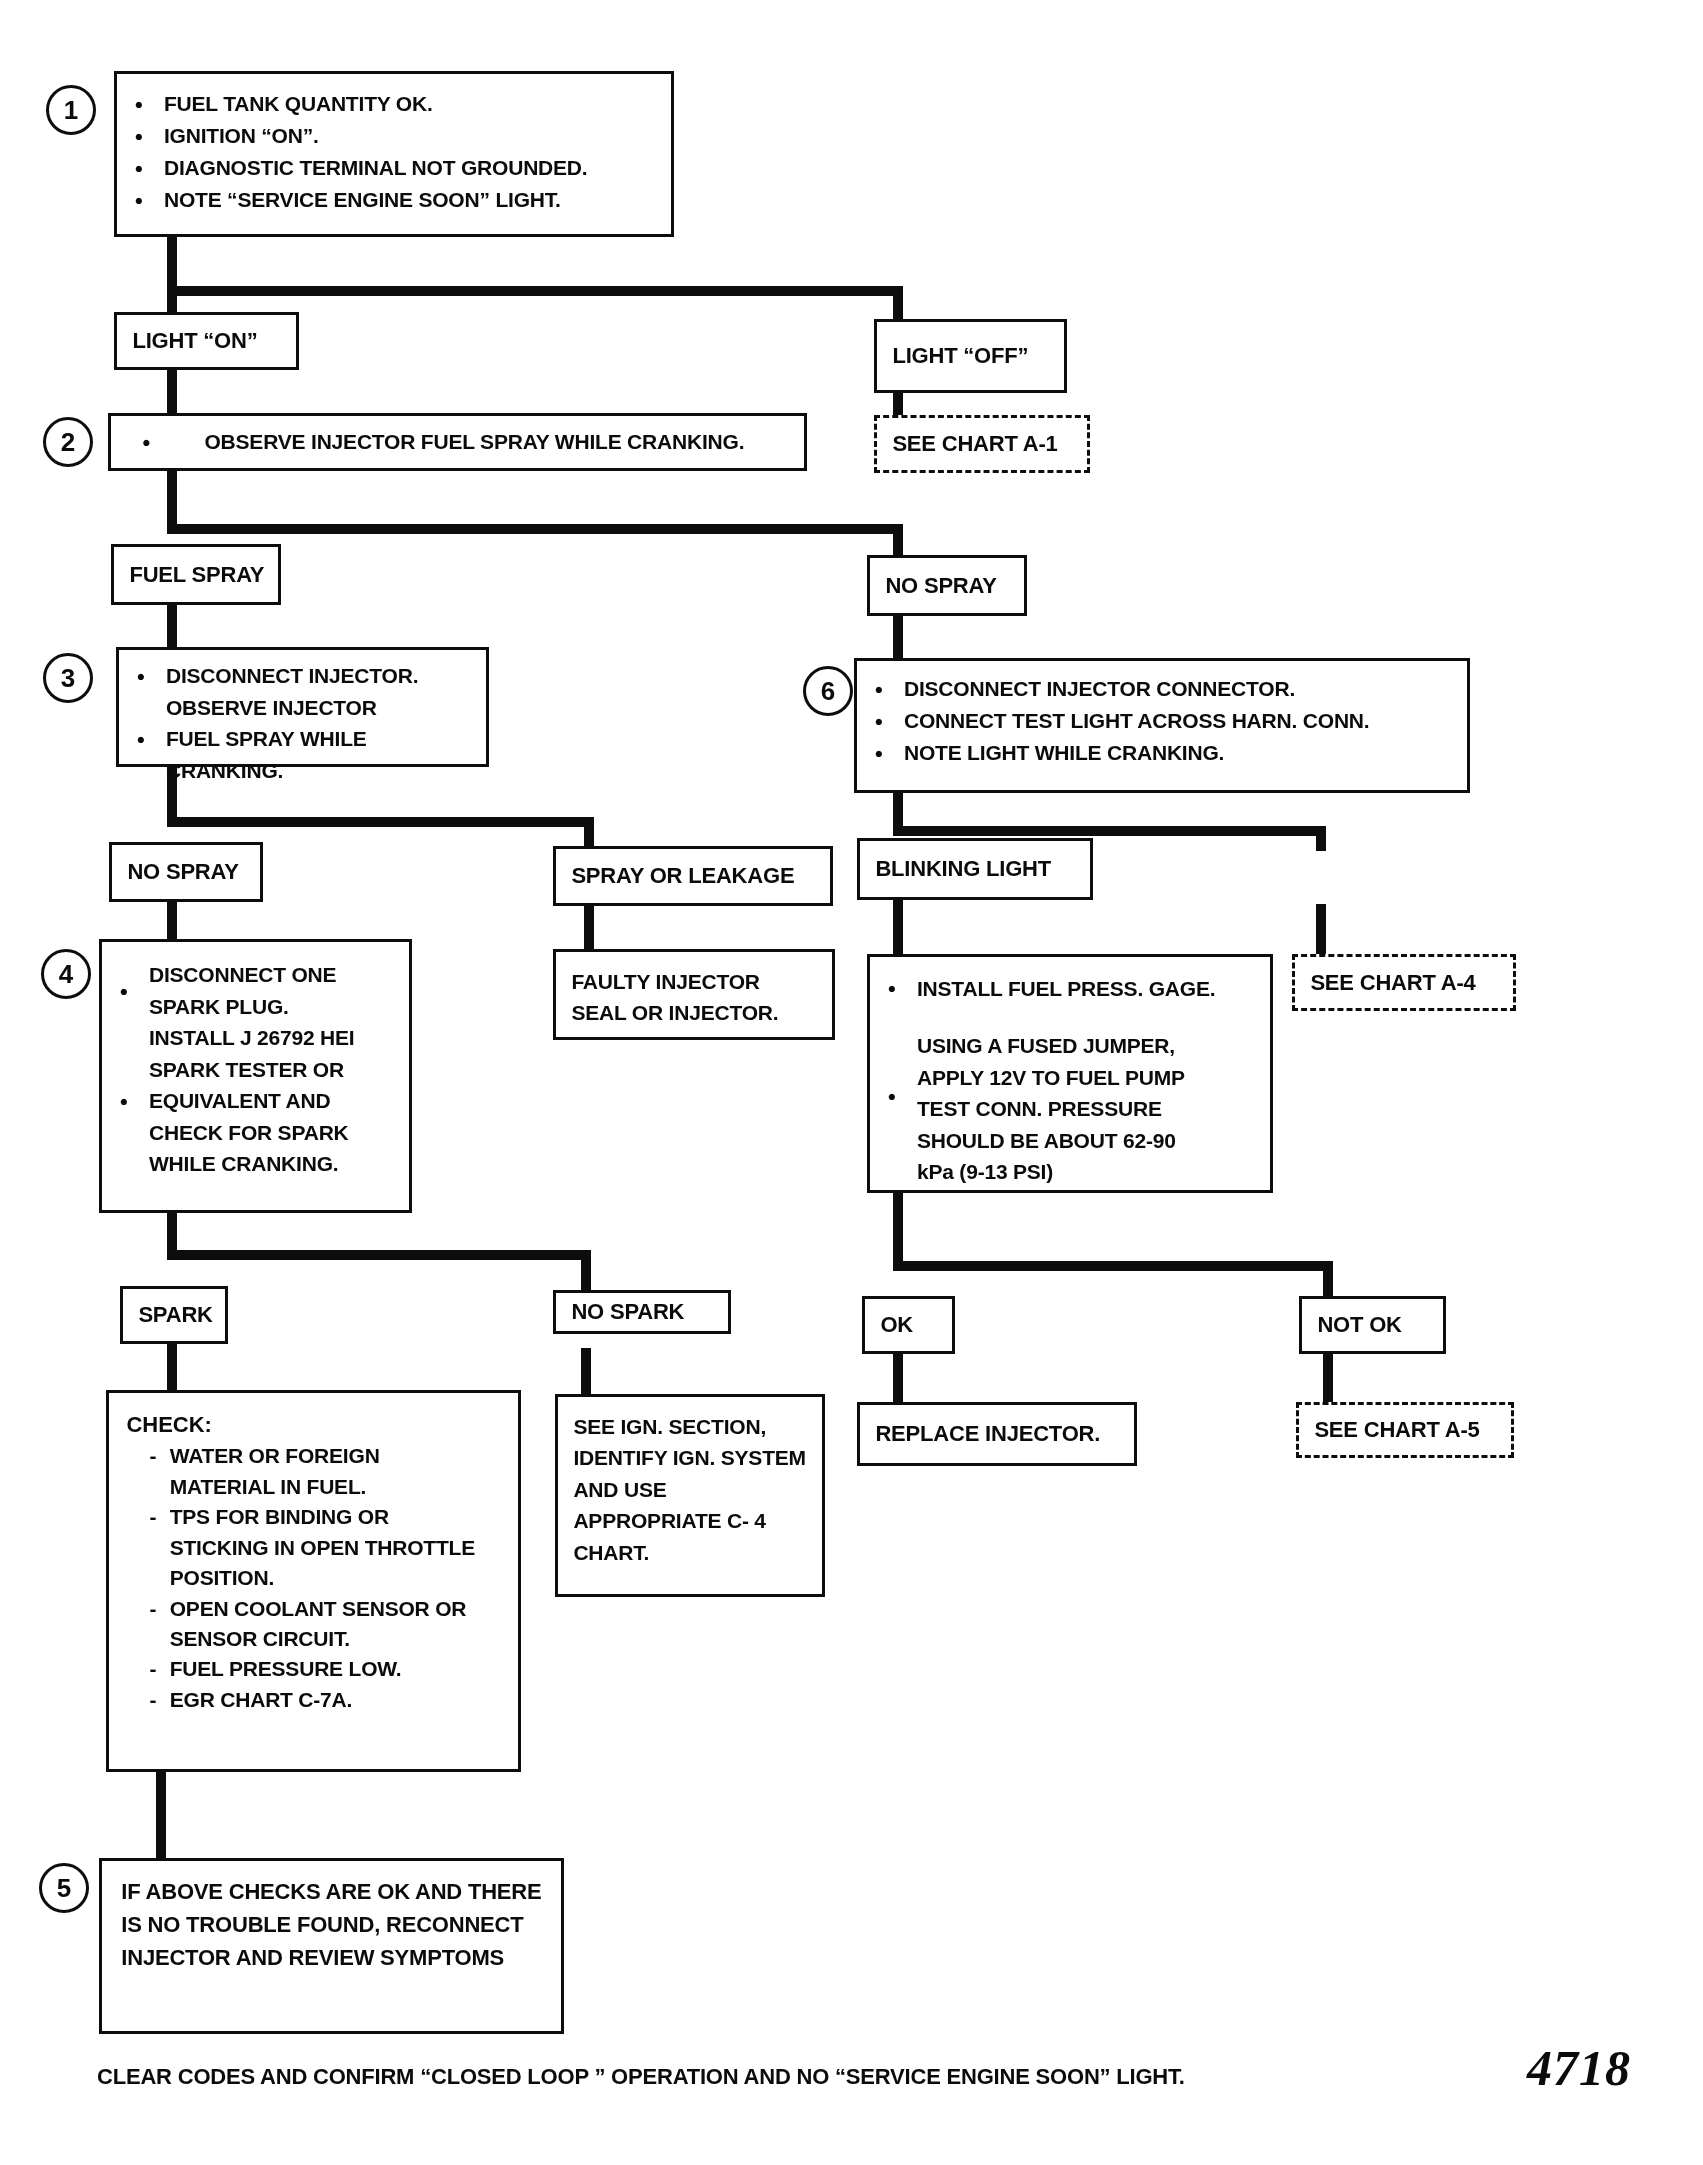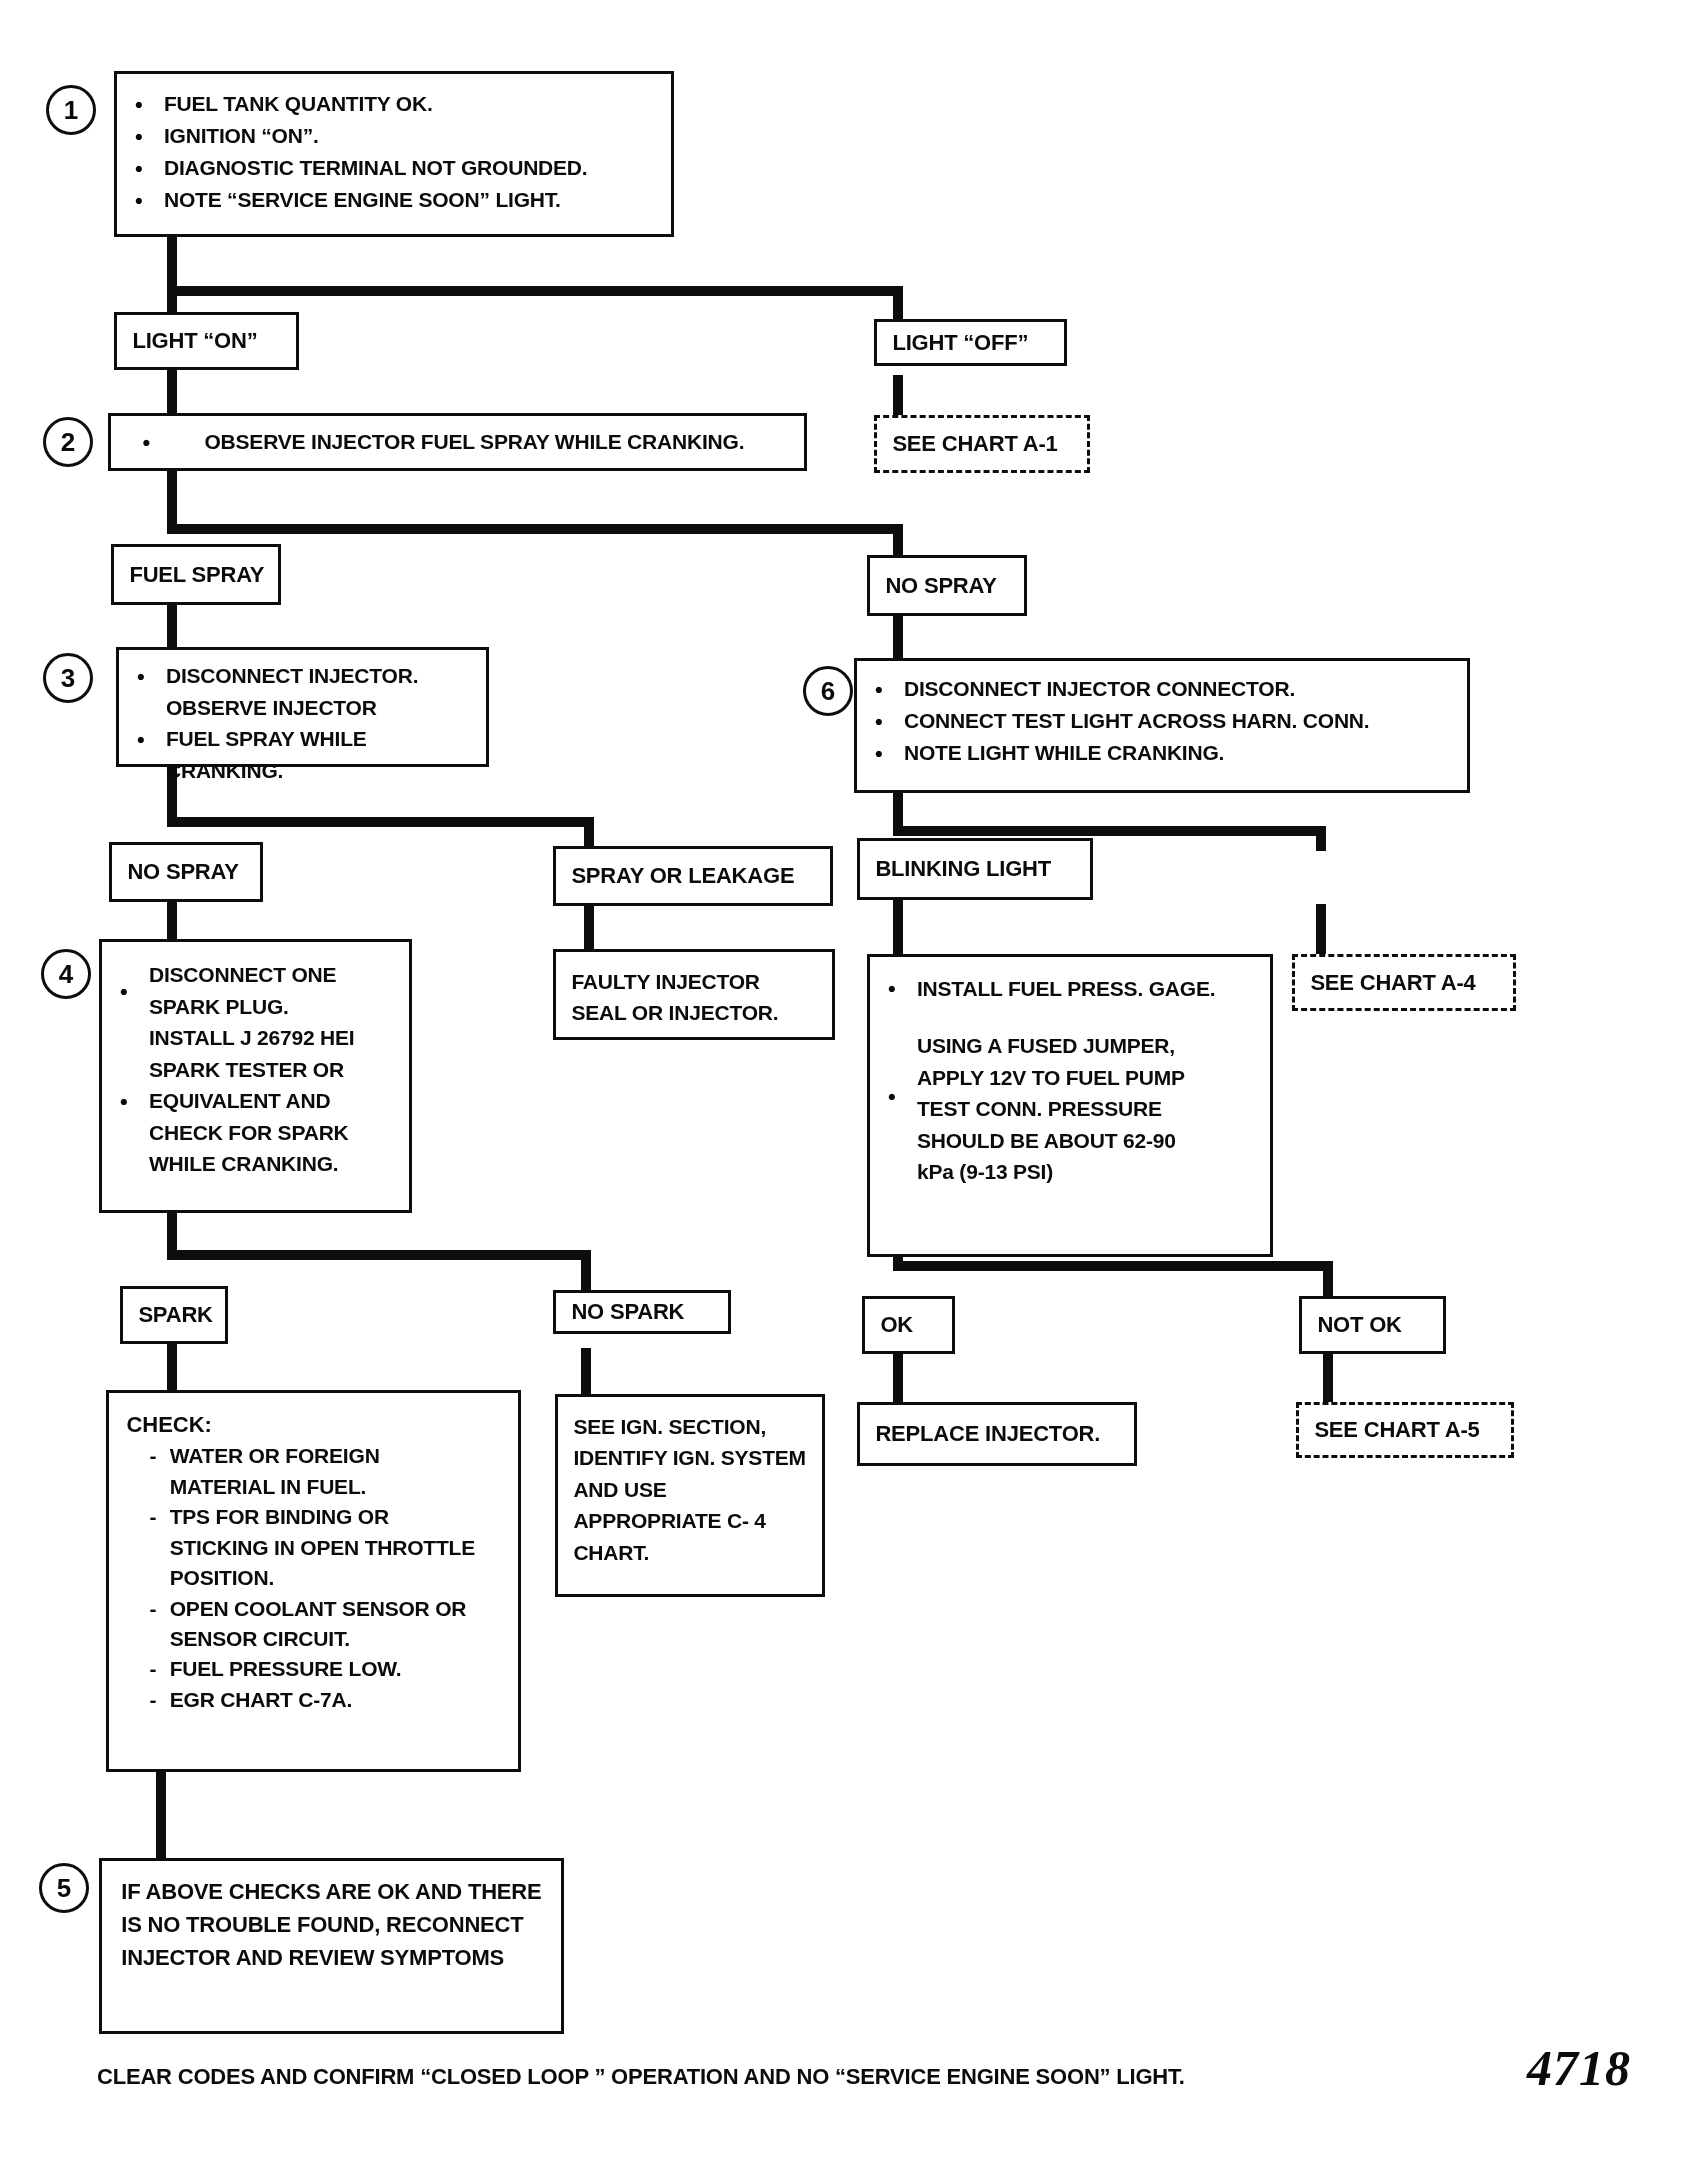--- a/index.html
+++ b/index.html
@@ -112,21 +112,21 @@
       </div>
     <div class="bullet-row">
         <span class="bullet-dot"></span>
         <span>NOTE “SERVICE ENGINE SOON” LIGHT.</span>
       </div>
   </div>
 
   <div class="box label-box" style="left:114px; top:312px; width:185px; height:58px;">
     <span>LIGHT “ON”</span>
   </div>
-  <div class="box label-box" style="left:874px; top:319px; width:193px; height:47px;">
+  <div class="box label-box" style="left:874px; top:319px; width:193px; height:74px;">
     <span>LIGHT “OFF”</span>
   </div>
   <div class="box dashed label-box" style="left:874px; top:415px; width:216px; height:58px;">
     <span>SEE CHART A-1</span>
   </div>
 
   <div class="box bullets" style="left:108px; top:413px; width:699px; height:58px; justify-content:center;">
     <div class="bullet-row wide-gap">
         <span class="bullet-dot"></span>
         <span>OBSERVE INJECTOR FUEL SPRAY WHILE CRANKING.</span>
@@ -185,21 +185,21 @@
     <div class="bullet-row">
         <span class="bullet-dot"></span>
         <span style="max-width:222px;">INSTALL J 26792 HEI SPARK TESTER OR EQUIVALENT AND CHECK FOR SPARK WHILE CRANKING.</span>
       </div>
   </div>
 
   <div class="box plain-text" style="left:553px; top:949px; width:282px; height:91px;">
     <span>FAULTY INJECTOR SEAL OR INJECTOR.</span>
   </div>
 
-  <div class="box bullets" style="left:867px; top:954px; width:406px; height:303px; padding-top:15.4px;">
+  <div class="box bullets" style="left:867px; top:954px; width:406px; height:239px; padding-top:15.4px;">
     <div class="bullet-row">
         <span class="bullet-dot"></span>
         <span>INSTALL FUEL PRESS. GAGE.</span>
       </div>
     <div class="bullet-row">
         <span class="bullet-dot"></span>
         <span style="max-width:290px;margin-top:26px;">USING A FUSED JUMPER, APPLY 12V TO FUEL PUMP TEST CONN.  PRESSURE SHOULD BE ABOUT 62-90 kPa (9-13 PSI)</span>
       </div>
   </div>
 

